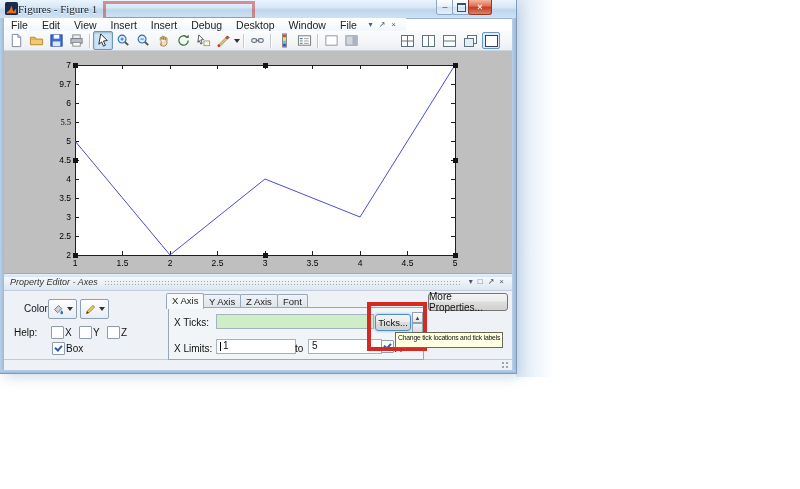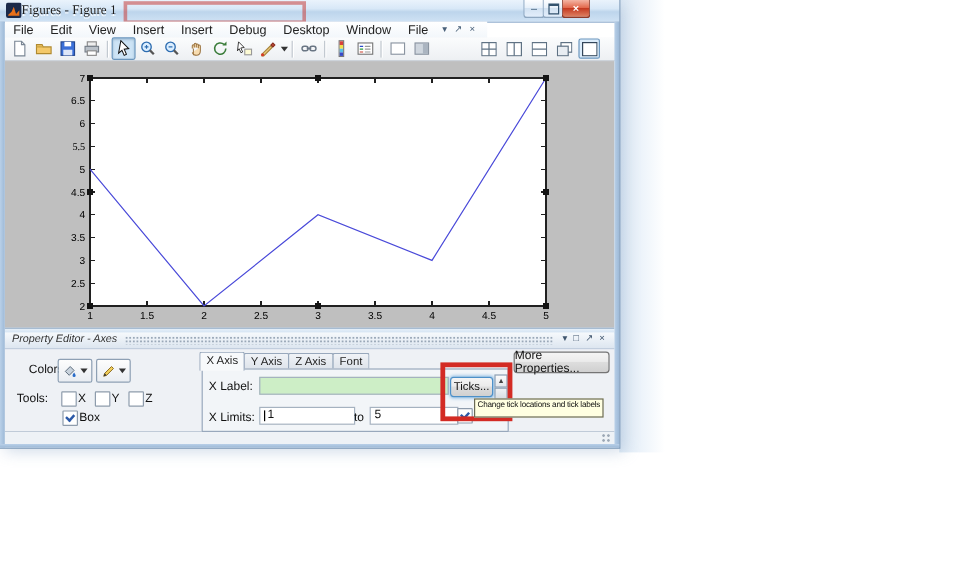--- a/index.html
+++ b/index.html
@@ -294,21 +294,21 @@
         <span class="tick-label" style="left: 451px; top: 208px; transform: translateX(-50%);">5</span>
         <span class="tick-label" style="left: 67px; top: 205px; transform: translate(-100%, -50%);">2</span>
         <span class="tick-label" style="left: 67px; top: 186px; transform: translate(-100%, -50%);">2.5</span>
         <span class="tick-label" style="left: 67px; top: 167px; transform: translate(-100%, -50%);">3</span>
         <span class="tick-label" style="left: 67px; top: 148px; transform: translate(-100%, -50%);">3.5</span>
         <span class="tick-label" style="left: 67px; top: 129px; transform: translate(-100%, -50%);">4</span>
         <span class="tick-label" style="left: 67px; top: 110px; transform: translate(-100%, -50%);">4.5</span>
         <span class="tick-label" style="left: 67px; top: 91px; transform: translate(-100%, -50%);">5</span>
         <span class="tick-label" style="left: 67px; top: 72px; transform: translate(-100%, -50%); font-family: Liberation Serif, serif;">5.5</span>
         <span class="tick-label" style="left: 67px; top: 53px; transform: translate(-100%, -50%);">6</span>
-        <span class="tick-label" style="left: 67px; top: 34px; transform: translate(-100%, -50%);">6.5</span>
+        <span class="tick-label" style="left: 67px; top: 34px; transform: translate(-100%, -50%);">9.7</span>
         <span class="tick-label" style="left: 67px; top: 15px; transform: translate(-100%, -50%);">7</span>
         <svg width="508" height="223" style="position: absolute; left: 0px; top: 0px;">
           <rect x="71" y="15" width="380" height="190" fill="#ffffff" stroke="#202020" shape-rendering="crispEdges"></rect>
           <line x1="71" y1="205" x2="71" y2="201" stroke="#202020" stroke-width="1" shape-rendering="crispEdges"></line>
           <line x1="71" y1="15" x2="71" y2="19" stroke="#202020" stroke-width="1" shape-rendering="crispEdges"></line>
           <line x1="118.5" y1="205" x2="118.5" y2="201" stroke="#202020" stroke-width="1" shape-rendering="crispEdges"></line>
           <line x1="118.5" y1="15" x2="118.5" y2="19" stroke="#202020" stroke-width="1" shape-rendering="crispEdges"></line>
           <line x1="166" y1="205" x2="166" y2="201" stroke="#202020" stroke-width="1" shape-rendering="crispEdges"></line>
           <line x1="166" y1="15" x2="166" y2="19" stroke="#202020" stroke-width="1" shape-rendering="crispEdges"></line>
           <line x1="213.5" y1="205" x2="213.5" y2="201" stroke="#202020" stroke-width="1" shape-rendering="crispEdges"></line>
@@ -380,37 +380,37 @@
         </svg>
       <span class="caret-down"></span>
     </div>
     <div class="color-btn" style="left:76px;top:9px;">
       <svg width="13" height="13" viewBox="0 0 16 16">
           <path d="M3 13l1-3 7-7 2 2-7 7z" fill="#f2cf5a" stroke="#8a6a20"></path>
           <path d="M3 13l3-1-2-2z" fill="#333"></path>
         </svg>
       <span class="caret-down"></span>
     </div>
-    <span class="pe-label" style="left:10px;top:37px;">Tools:</span>
+    <span class="pe-label" style="left:10px;top:37px;">Help:</span>
     <div class="chk" style="left:47px;top:36px;"></div>
     <span class="pe-label" style="left:61px;top:37px;">X</span>
     <div class="chk" style="left:75px;top:36px;"></div>
     <span class="pe-label" style="left:89px;top:37px;">Y</span>
     <div class="chk" style="left:103px;top:36px;"></div>
     <span class="pe-label" style="left:117px;top:37px;">Z</span>
     <div class="chk checked" style="left:48px;top:52px;"></div>
     <span class="pe-label" style="left:62px;top:53px;">Box</span>
 
     <div class="tab active" style="left:162px;top:3px;">X Axis</div>
     <div class="tab" style="left:199px;top:4px;">Y Axis</div>
     <div class="tab" style="left:236px;top:4px;">Z Axis</div>
     <div class="tab" style="left:273px;top:4px;text-align:center;">Font</div>
     <div id="tab-box"></div>
 
-    <span class="pe-label" style="left:170px;top:27px;">X Label:</span>
+    <span class="pe-label" style="left:170px;top:27px;">X Ticks:</span>
     <div class="field" id="xlabel-field" style="left:212px;top:24px;width:150px;height:13px;"></div>
     <div class="win7btn" id="ticks-btn" style="left:371px;top:24px;width:34px;height:15px;font-size:9.5px;">Ticks...</div>
     <div id="spinner-up" style="left:408px;top:22px;">
         <span>▲</span>
       </div>
     <div id="spinner-thumb" style="left:408px;top:33px;"></div>
 
     <span class="pe-label" style="left:170px;top:53px;">X Limits:</span>
     <div class="field" style="left:212px;top:49px;width:72px;height:13px;">
       <span class="caret-line" style="left:3px;top:2px;"></span>

